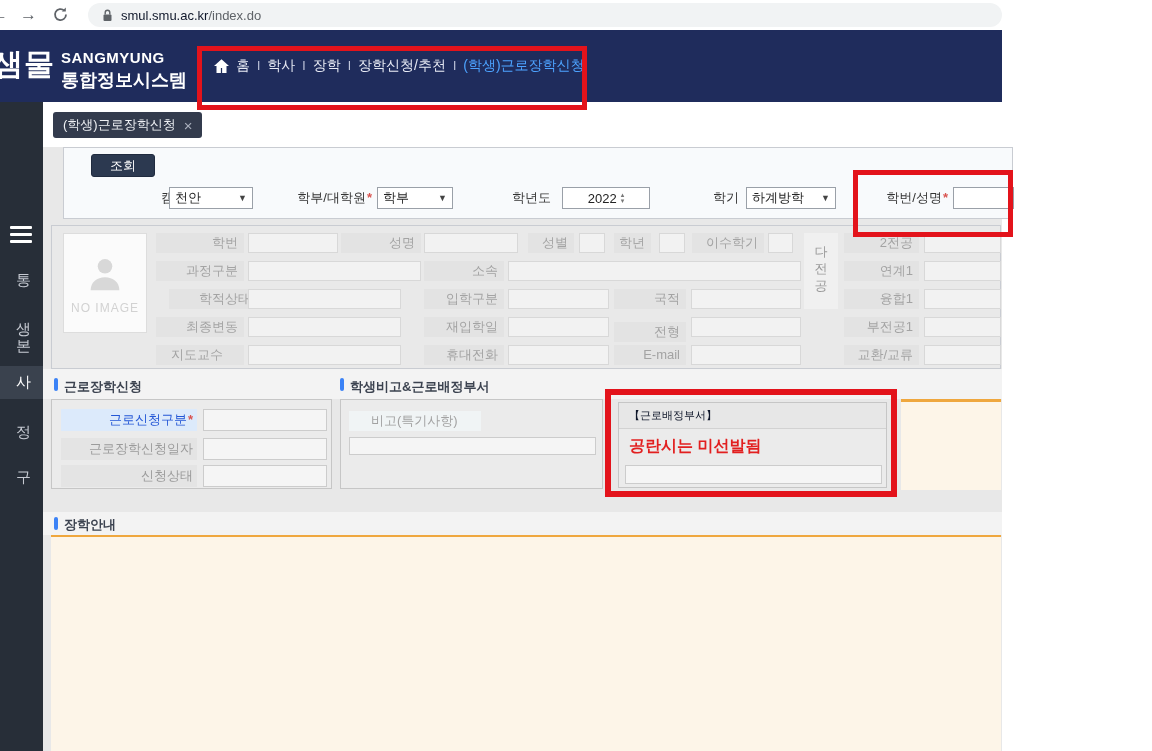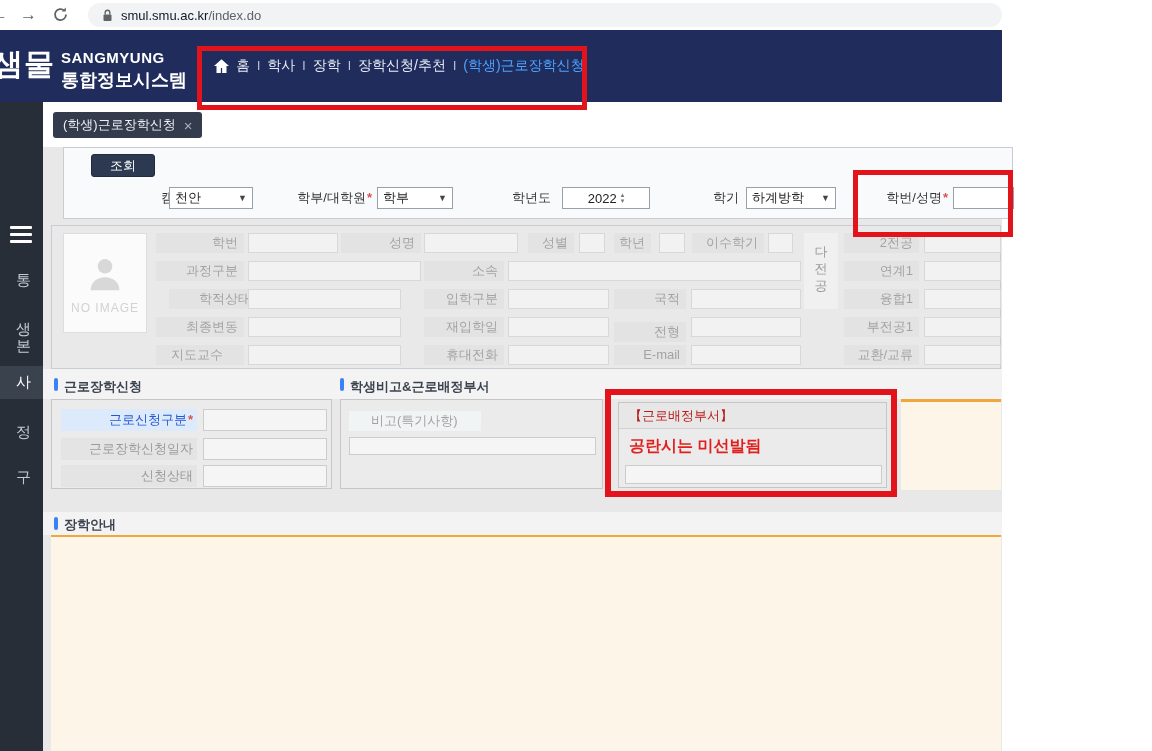--- a/index.html
+++ b/index.html
@@ -61,21 +61,21 @@
   .band { background:#f3f3f3; }
   .sec-bar { width:4px; height:13px; background:#3b82f6; border-radius:2px; }
   .sec-title { font-size:13px; font-weight:bold; color:#3c4350; }
 
   
   .panel-gray { background:#ebebeb; border:1px solid #c6c6c6; }
   .blabel { background:#dceafb; color:#2457d6; font-size:13px; text-align:right; padding-right:4px; line-height:22px; }
   .slabel { background:#e4e4e4; color:#9b9b9b; font-size:13px; text-align:right; padding-right:4px; line-height:22px; }
   .sinput { background:#f5f5f5; border:1px solid #cccccc; }
   .notelabel { background:#f0f4f5; color:#a2a2a2; font-size:13px; line-height:20px; padding-left:22px; }
-  .assign-head { background:#e7e7e7; border-bottom:1px solid #d2d2d2; color:#b91c1c; font-size:13px; line-height:25px; padding-left:10px; }
+  .assign-head { background:#e7e7e7; border-bottom:1px solid #d2d2d2; color:#0f172a; font-size:11px; line-height:25px; padding-left:10px; }
   .warning { color:#e21f1f; font-size:16px; font-weight:bold; line-height:30px; padding-left:10px; }
   .cream { background:#fdf5e8; }
   .orange-top2 { border-top:2px solid #efa73e; }
   .orange-top3 { border-top:3px solid #efa73e; }
 </style>
 </head>
 <body>
 
 <div id="screen">
 

